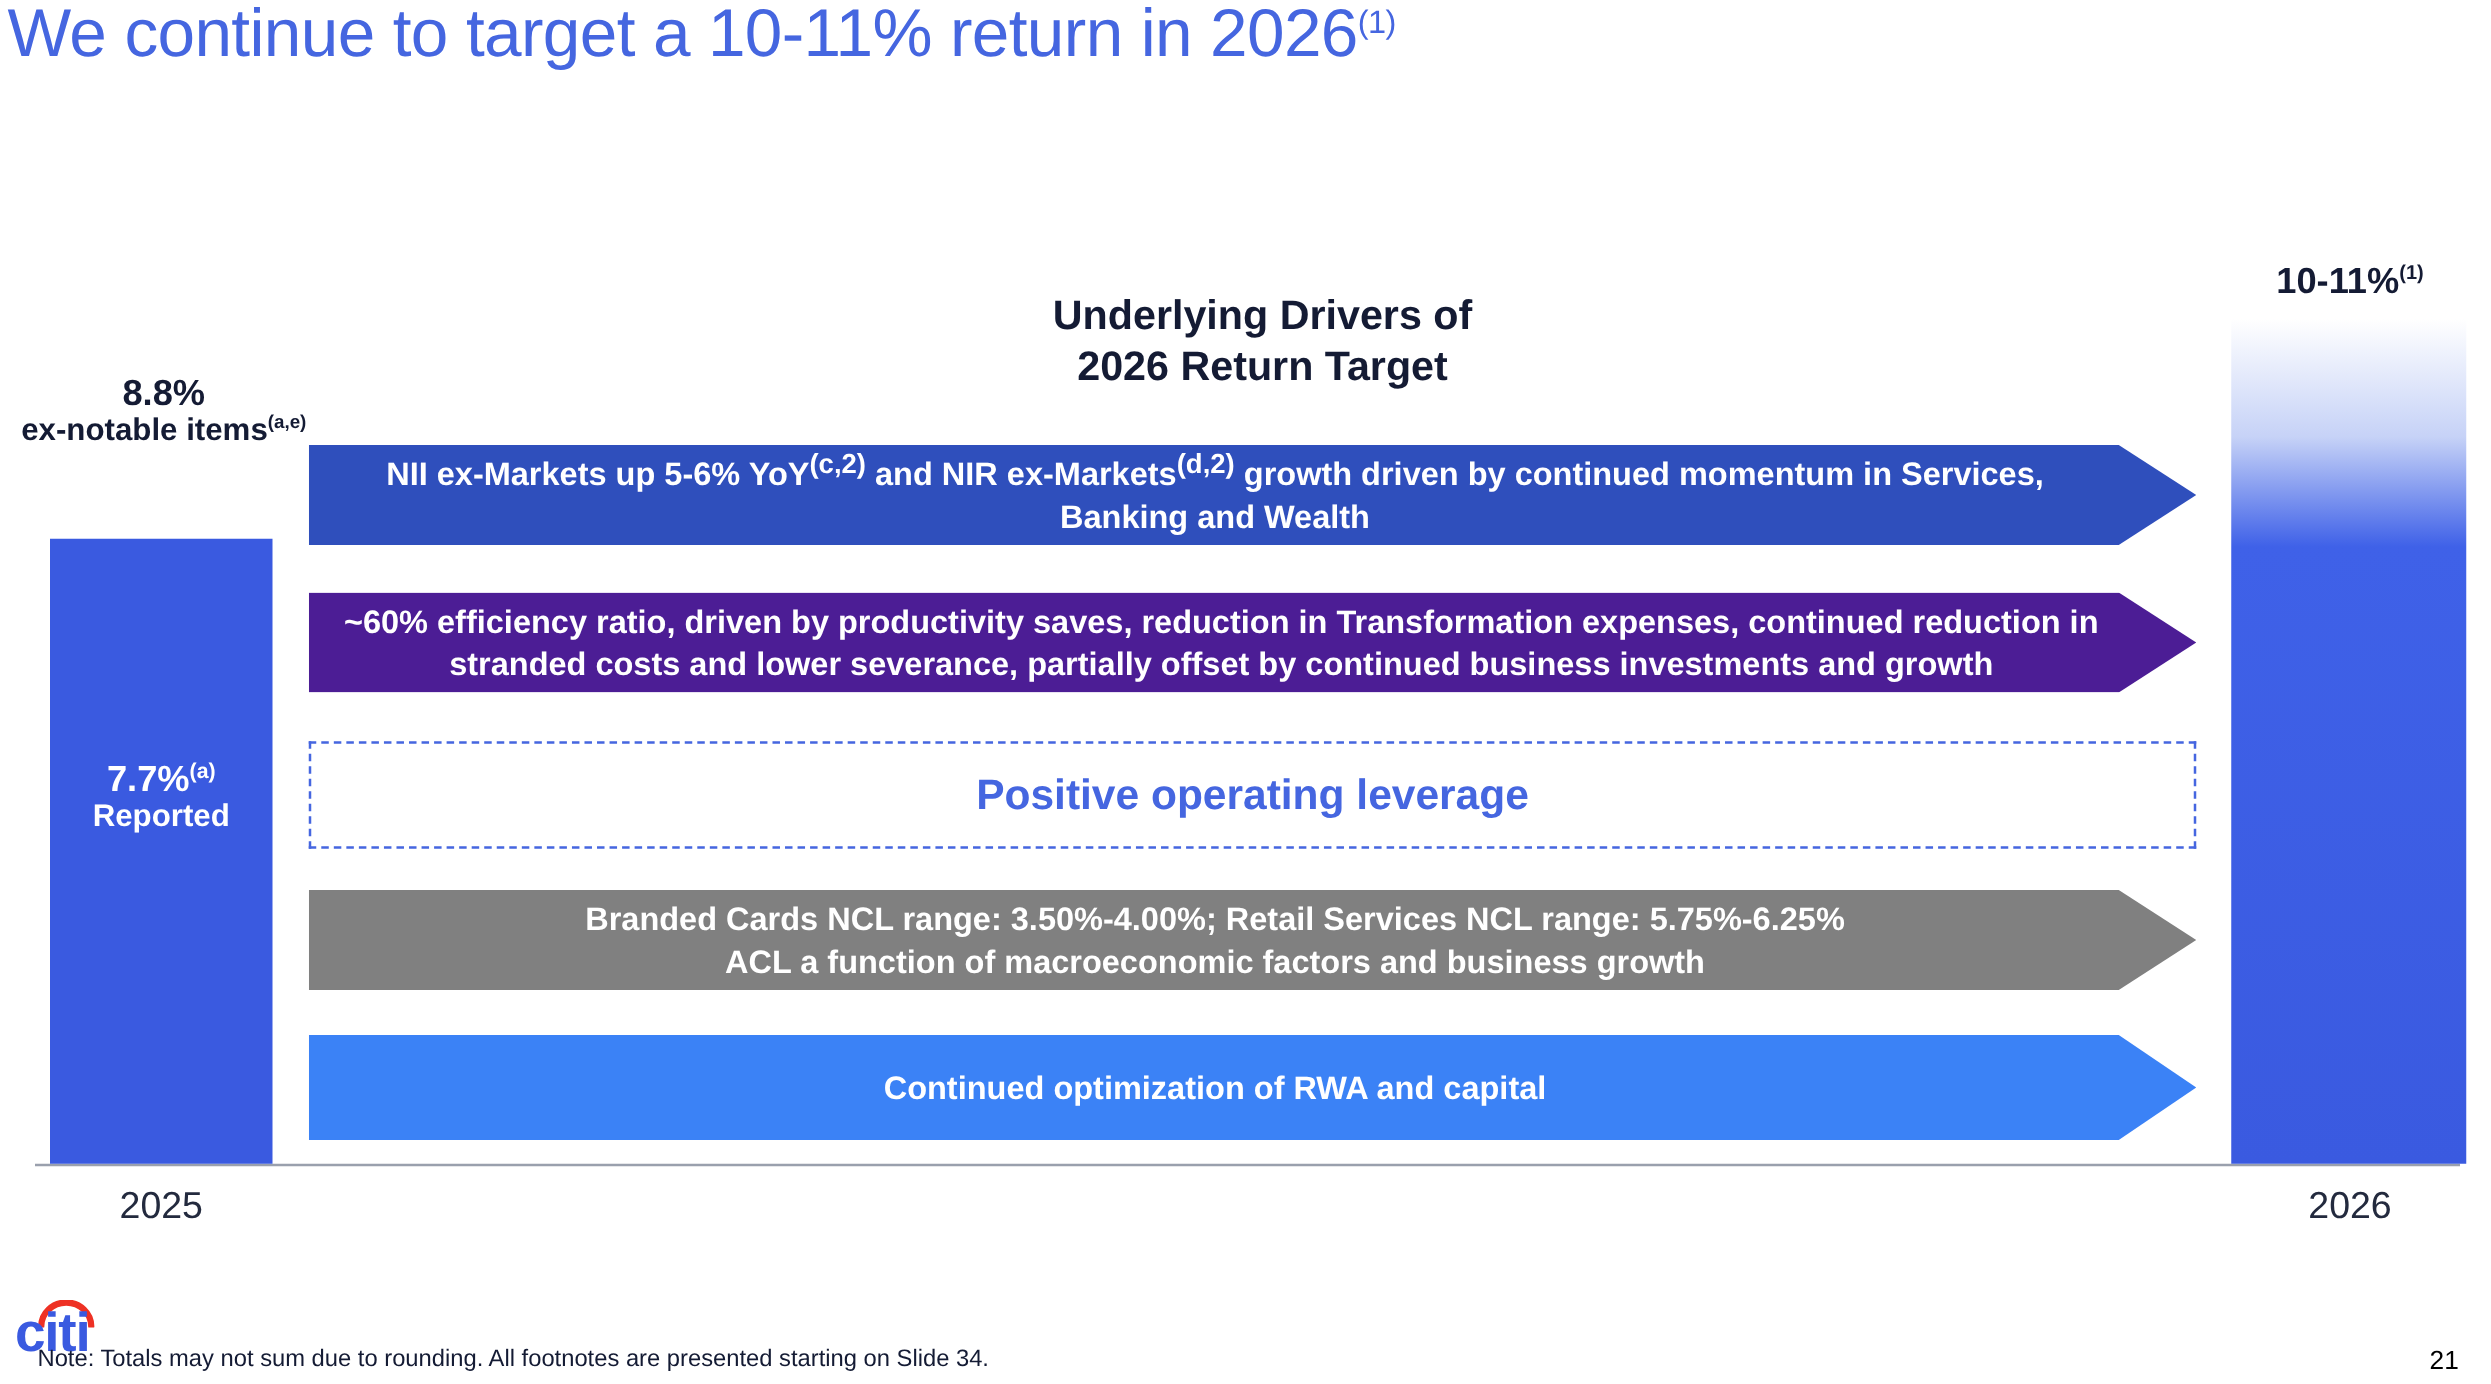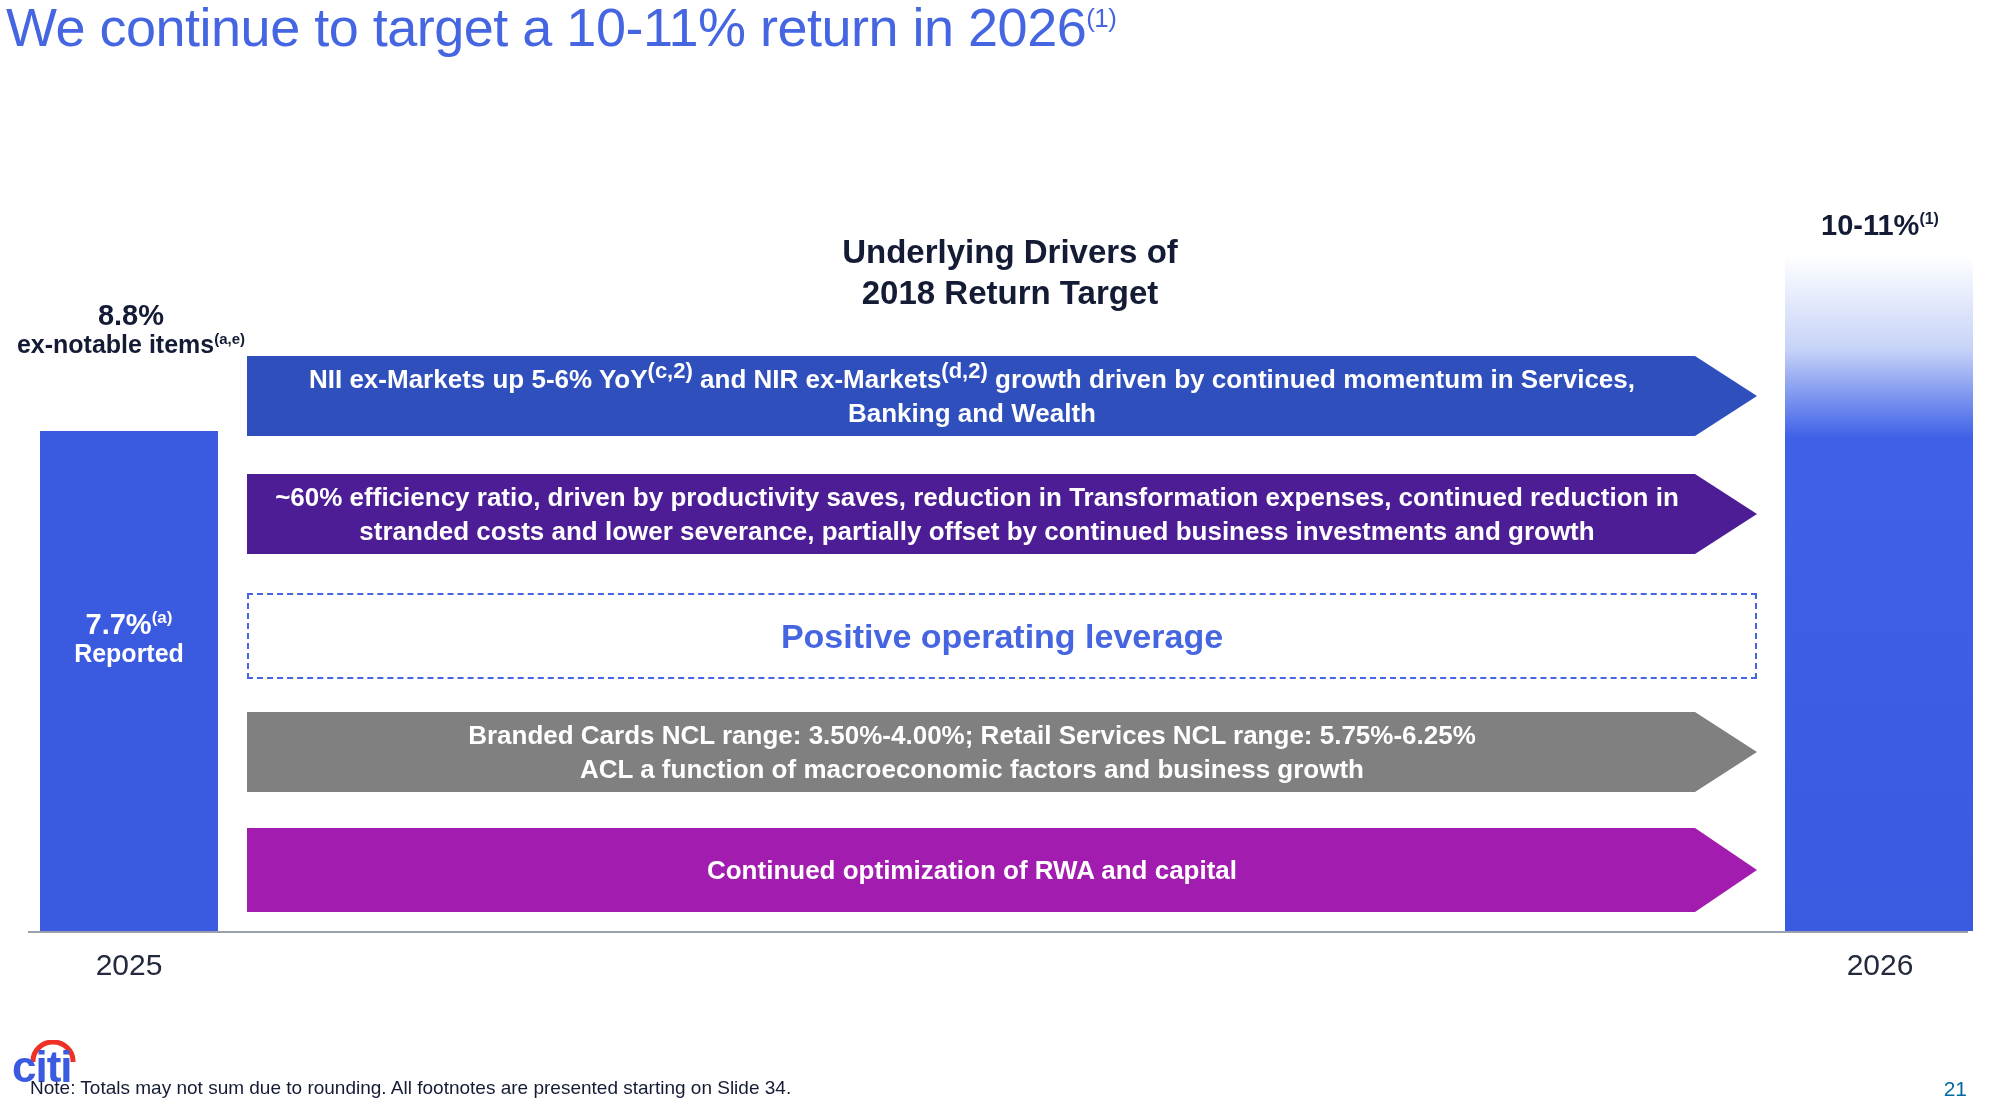--- a/index.html
+++ b/index.html
@@ -221,21 +221,21 @@
   }
   .banner .txt sup {
     font-size: 22px;
     vertical-align: super;
     line-height: 0;
   }
 
   .banner-nii      { top: 356px;  height: 80px;  background: #2f4fbc; }
   .banner-eff      { top: 474px;  height: 80px;  background: #4c1d95; padding-left: 28px; }
   .banner-ncl      { top: 712px;  height: 80px;  background: #808080; }
-  .banner-rwa      { top: 828px;  height: 84px;  background: #a21caf; }
+  .banner-rwa      { top: 828px;  height: 84px;  background: #3b82f6; }
 
   
   .callout-pol {
     position: absolute;
     left: 247px;
     top: 593px;
     width: 1510px;
     height: 86px;
     border: 2px dashed #4566e0;
     box-sizing: border-box;
@@ -281,21 +281,21 @@
     top: 1077px;
     font-size: 19px;
     color: #141b34;
     white-space: nowrap;
   }
   .page-number {
     position: absolute;
     right: 26px;
     top: 1077px;
     font-size: 21px;
-    color: #0369a1;
+    color: #000000;
   }
 </style>
 </head>
 <body>
 
 <div class="slide-title"><span>We continue to target a 10-11% return in 2026</span><sup>(1)</sup></div>
 
 <div class="plot">
 
   <div class="axis-line"></div>
@@ -315,21 +315,21 @@
   </div>
 
   <div class="bar-2026-toplabel"><span>10-11%</span><sup>(1)</sup></div>
   <div class="bar-2026"></div>
 
   <div class="xlabel left">2025</div>
   <div class="xlabel right">2026</div>
 
   <div class="center-heading">
     <div>Underlying Drivers of</div>
-    <div>2018 Return Target</div>
+    <div>2026 Return Target</div>
   </div>
 
   <div class="banners">
 
     <div class="banner banner-nii">
       <div class="txt">
         <span>NII ex-Markets up 5-6% YoY</span><sup>(c,2)</sup><span> and NIR ex-Markets</span><sup>(d,2)</sup><span> growth driven by continued momentum in Services,</span><br>
         <span>Banking and Wealth</span>
       </div>
     </div>

